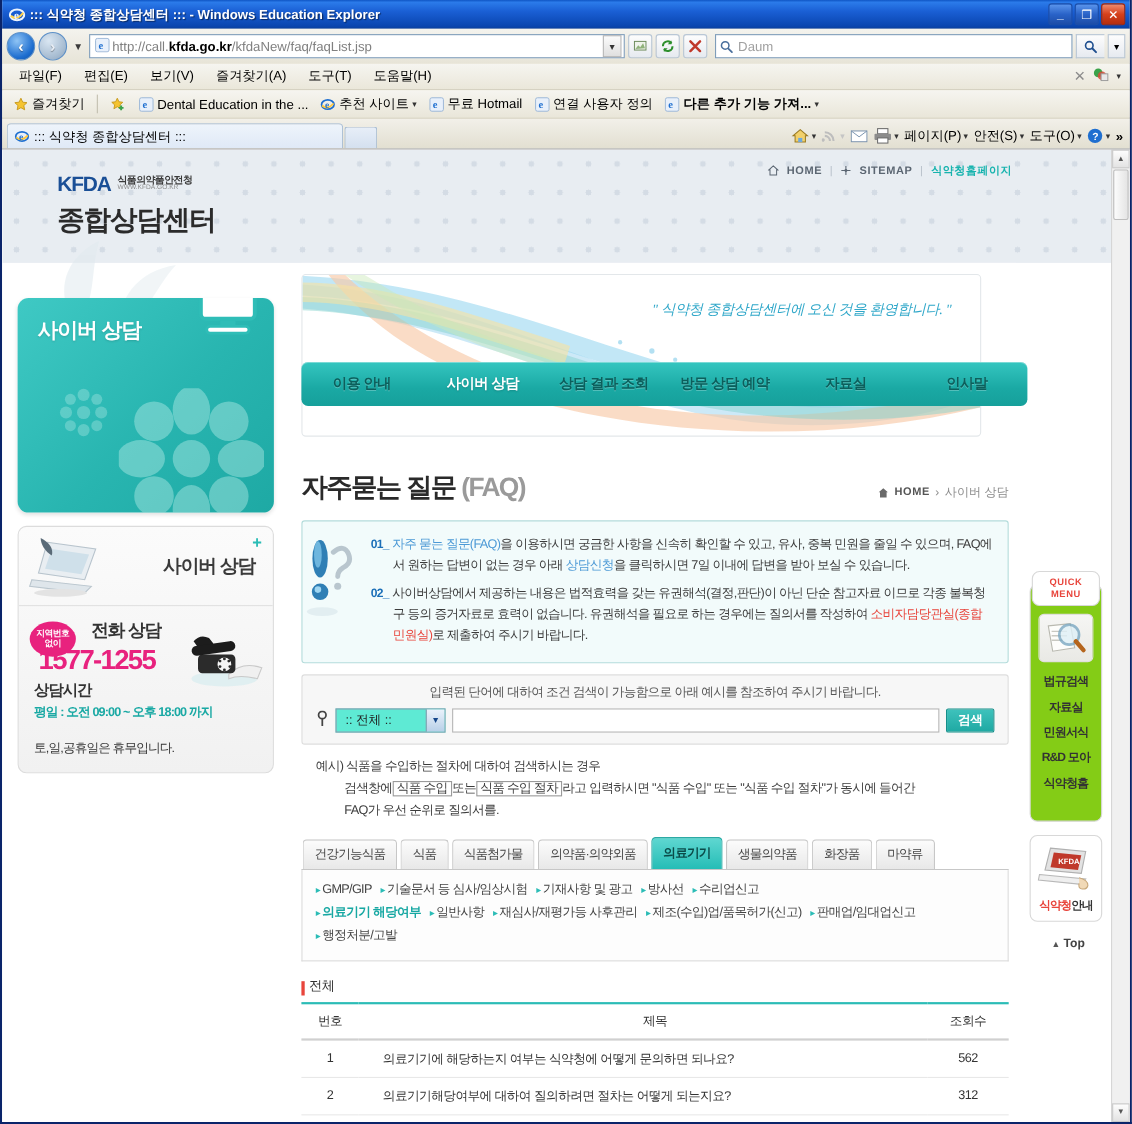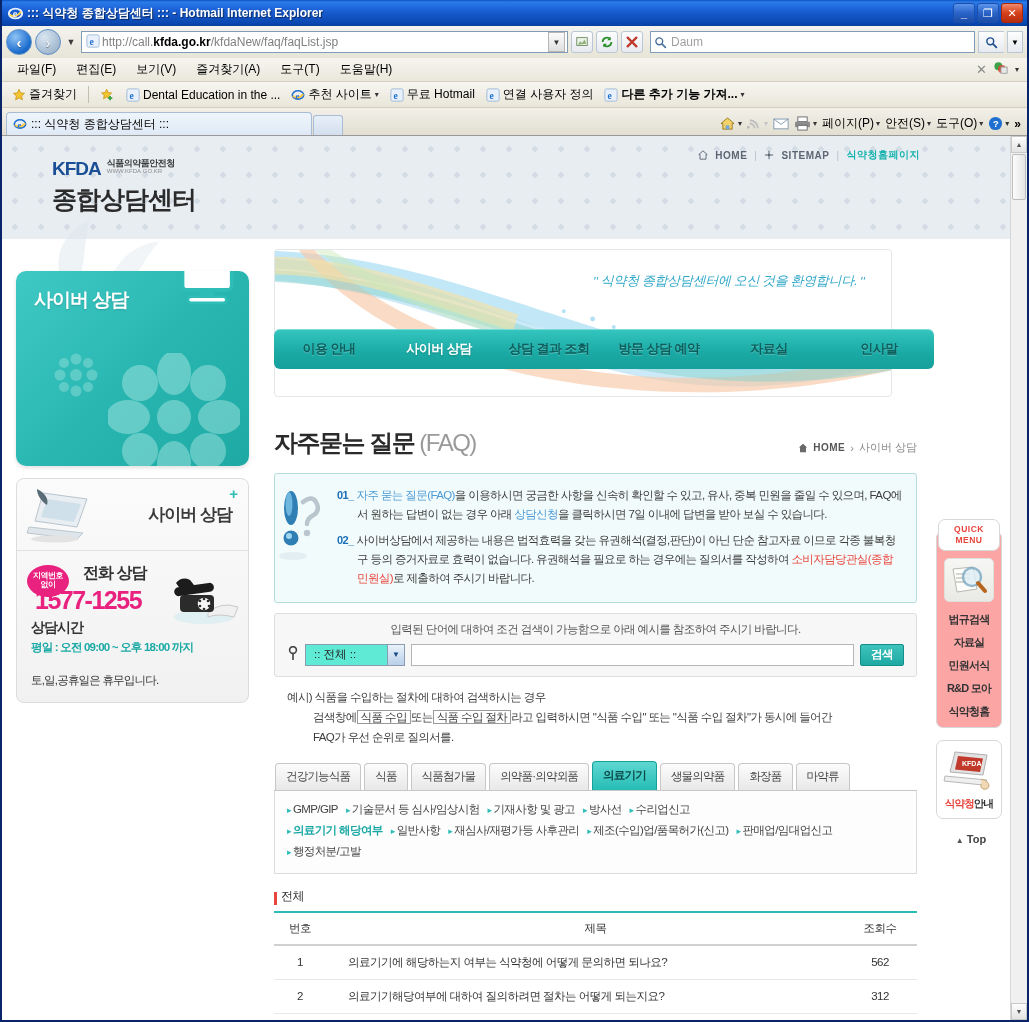--- a/index.html
+++ b/index.html
@@ -368,21 +368,21 @@
     font-style: italic; letter-spacing: 2px;
   }
   .visual-calli .dot { color: #c0392b; font-size: 18px; }
 
   .page-head {
     display: flex; align-items: flex-end;
     margin: 8px 7px 0 7px;
     padding-bottom: 8px;
   }
   .page-title { font-size: 24px; font-weight: bold; color: #2a2a2a; letter-spacing: -1.5px; }
-  .page-title .faq { color: #9a9a9a; font-weight: normal; }
+  .page-title .faq { color: #9a9a9a; font-weight: bold; }
   .crumb {
     margin-left: auto; font-size: 11px; color: #8a8a8a;
     display: flex; align-items: center; gap: 5px; padding-bottom: 4px;
   }
   .crumb .home { color: #555; font-weight: bold; letter-spacing: .5px; font-size: 10px; }
 
   .notice {
     margin: 6px 7px 0 7px;
     border: 1px solid #b4dcdb;
     background: #f2fbfb;
@@ -504,25 +504,25 @@
   }
   .c-no { width: 52px; text-align: center; color: #777; }
   .c-title { text-align: left; padding-left: 22px !important; }
   .c-hit { width: 74px; text-align: center; color: #777; }
   th.c-no, th.c-hit, th.c-title { color: #333; }
 
   
   .quick { width: 78px; padding-top: 292px; }
   .quick-panel {
     width: 66px; margin-left: 4px;
-    background: #fca5a5;
+    background: #84cc16;
     border: 1px solid #d8d8d8;
     border-radius: 7px;
     position: relative;
-    padding-bottom: 4px;
+    padding-bottom: 23px;
   }
   .quick-tag {
     width: 62px; margin: 0 auto;
     position: relative; top: -13px;
     background: #fff;
     border: 1px solid #d8d8d8;
     border-radius: 7px;
     text-align: center;
     font-size: 8.5px; font-weight: bold; color: #e8453c;
     letter-spacing: .5px; line-height: 1.25;
@@ -561,21 +561,21 @@
 <div class="ie-window">
 
   <div class="titlebar">
     <span class="title-icon">
       <svg width="15" height="15" viewBox="0 0 16 16">
           <ellipse cx="8" cy="8" rx="7" ry="5.2" fill="none" stroke="#eaf3ff" stroke-width="2.1"></ellipse>
           <path d="M2 9 Q8 14 14 6" fill="none" stroke="#ffd24d" stroke-width="2"></path>
           <text x="5" y="12" font-size="11" font-weight="bold" fill="#eaf3ff" font-family="Liberation Serif, serif">e</text>
         </svg>
     </span>
-    <span class="title-text">::: 식약청 종합상담센터 ::: - Hotmail Internet Explorer</span>
+    <span class="title-text">::: 식약청 종합상담센터 ::: - Windows Education Explorer</span>
     <div class="win-buttons">
       <span class="win-btn">_</span>
       <span class="win-btn">❐</span>
       <span class="win-btn close">✕</span>
     </div>
   </div>
 
   <div class="addr-row">
     <span class="nav-circle">‹</span>
     <span class="nav-circle fwd">›</span>

